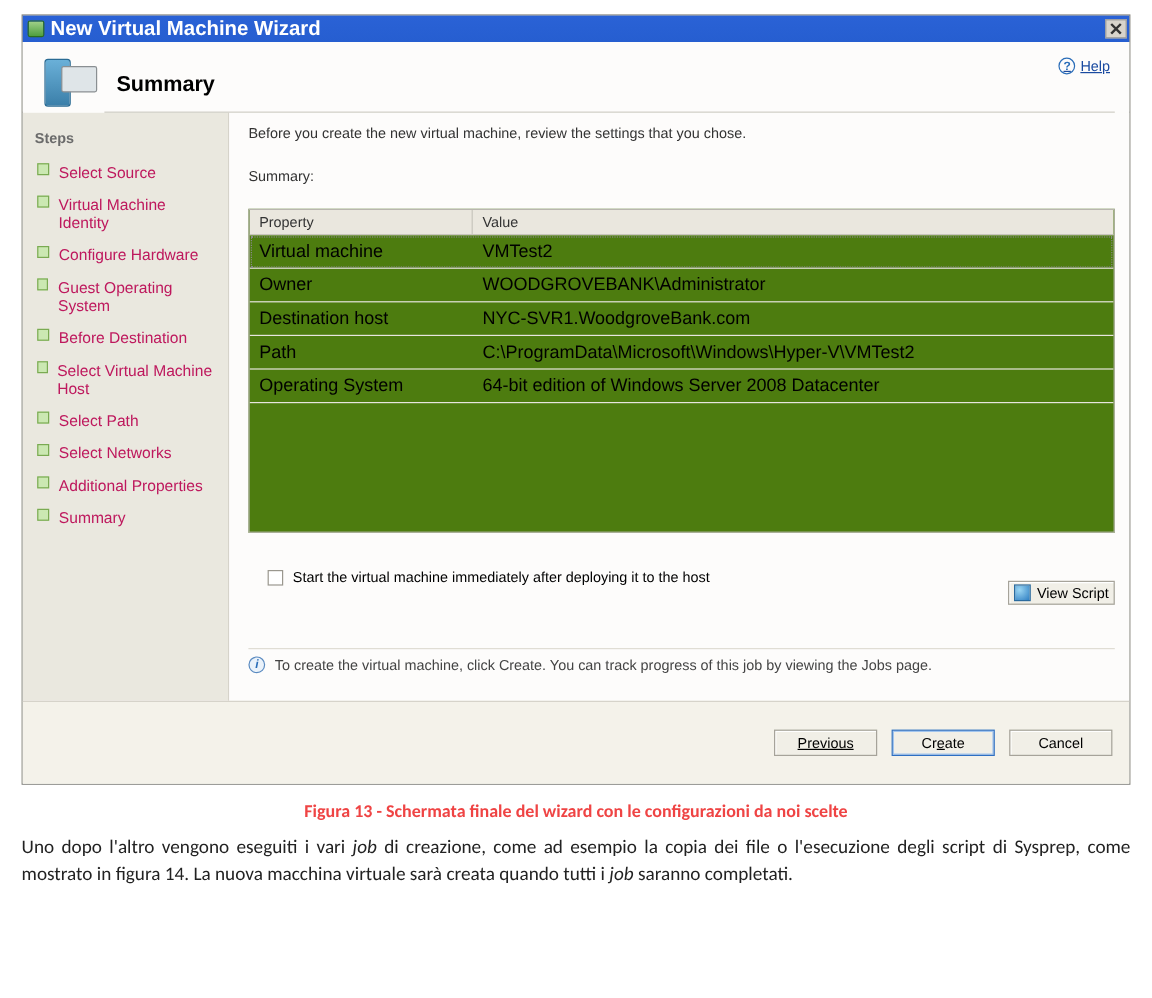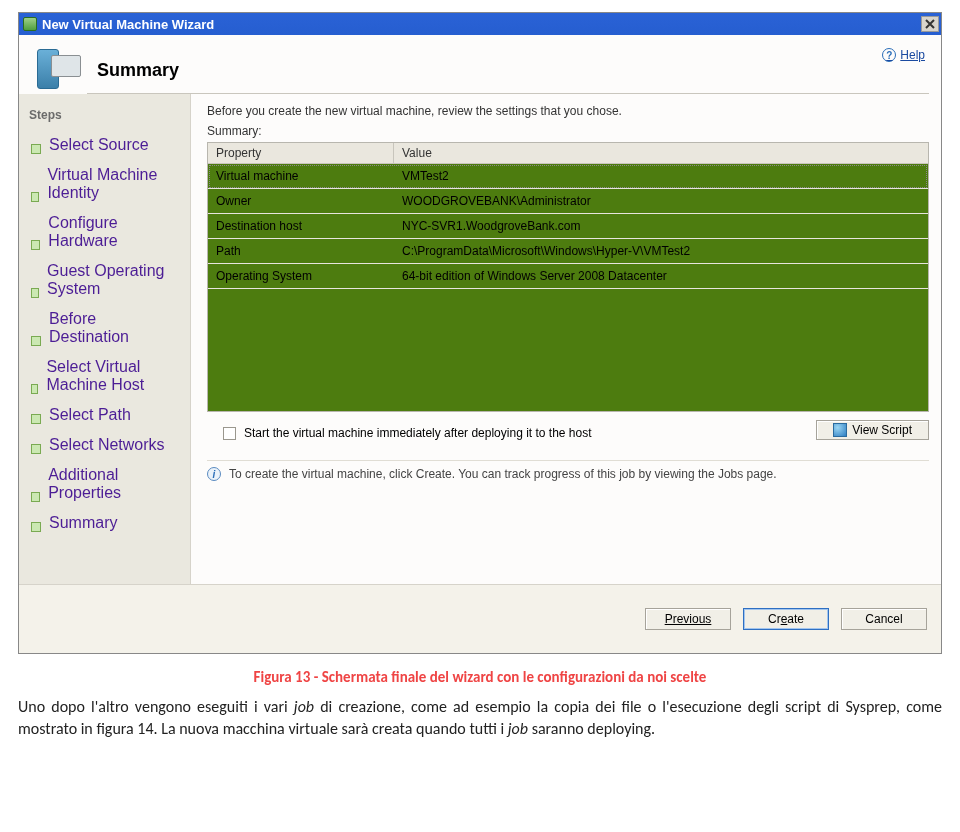--- a/index.html
+++ b/index.html
@@ -20,21 +20,21 @@
     box-shadow: inset 1px 1px 0 #fff;
   }
   .titlebar {
     background: linear-gradient(#2a62d6, #265ed0);
     color: #fff;
     height: 22px;
     display: flex;
     align-items: center;
     padding: 0 2px 0 4px;
     font-weight: bold;
-    font-size: 13px;
+    font-size: 17px;
   }
   .titlebar .ticon {
     width: 14px; height: 14px;
     background: linear-gradient(#9fd088, #4f9f3f);
     border: 1px solid #2b6d1e;
     margin-right: 5px;
     border-radius: 2px;
   }
   .titlebar .title-txt { flex: 1; }
   .titlebar .close-btn {
@@ -104,37 +104,37 @@
     background: #eae8df;
     border-right: 1px solid #d6d3ca;
     padding: 8px 8px 8px 10px;
     min-height: 490px;
   }
   .steps-heading {
     font-weight: bold; color: #6b6b6b;
     margin: 6px 0 8px 0;
   }
   .step-item {
-    display: flex; align-items: flex-end; gap: 8px;
+    display: flex; align-items: flex-start; gap: 8px;
     padding: 6px 2px;
-    color: #4c1d95;
-    font-size: 16px;
+    color: #be185d;
+    font-size: 13px;
     cursor: pointer;
   }
   .step-bullet {
     width: 10px; height: 10px;
     border: 1px solid #7aaa52;
     background: #cbe8b2;
     display: inline-block;
   }
   .main-panel {
     flex: 1;
     background: #fdfcfb;
     padding: 10px 12px 6px 16px;
-    display: flex; flex-direction: column;
+    display: flex; flex-direction: column; gap: 16px;
   }
   .intro-text { color: #333; margin-bottom: 6px; }
   .summary-label { color: #333; margin-bottom: 4px; }
   .grid {
     border: 1px solid #b8b6ae;
     background: #4d7c0f;
     flex: 0 0 auto;
     height: 270px;
     overflow: hidden;
   }
@@ -146,40 +146,40 @@
   }
   .gh-cell {
     padding: 3px 8px;
     border-right: 1px solid #c8c5bc;
   }
   .col-prop { width: 186px; }
   .col-val { flex: 1; border-right: none; }
   .grid-row {
     display: flex;
     border-bottom: 1px solid #e7e5dd;
-    font-size: 12px;
+    font-size: 15px;
   }
   .gr-cell { padding: 5px 8px; }
   .gr-prop { width: 186px; }
   .gr-val { flex: 1; }
   .grid-row.first { outline: 1px dotted #8a8a8a; outline-offset: -2px; }
   .checkbox-row {
     margin-top: 14px;
     display: flex; align-items: center; gap: 8px; padding-left: 16px;
   }
   .checkbox-row .fake-cb {
     width: 13px; height: 13px; border: 1px solid #9a978e; background: #fff;
   }
   .view-script-row {
     display: flex; justify-content: flex-end; margin-top: -20px;
   }
   .vs-btn {
     display: flex; align-items: center; gap: 5px;
     background: #f1efe7; border: 1px solid #a6a39a;
-    padding: 2px 16px; cursor: pointer;
+    padding: 2px 4px; cursor: pointer;
     box-shadow: inset 1px 1px 0 #fff;
   }
   .vs-btn .vic {
     width: 14px; height: 14px;
     background: radial-gradient(circle at 30% 30%, #9bd6f3, #2e7ec2);
     border: 1px solid #2b6b9e;
   }
   .info-row {
     margin-top: 20px;
     display: flex; align-items: center; gap: 8px;
@@ -365,15 +365,15 @@
         <div class="btn">
           <span>Cancel</span>
         </div>
       </div>
     </div>
   </div>
 
   <div class="caption-block">Figura 13 - Schermata finale del wizard con le configurazioni da noi scelte</div>
 
   <p class="para">
-    <span>Uno dopo l'altro vengono eseguiti i vari </span><em>job</em><span> di creazione, come ad esempio la copia dei file o l'esecuzione degli script di Sysprep, come mostrato in figura 14. La nuova macchina virtuale sarà creata quando tutti i </span><em>job</em><span> saranno deploying.</span>
+    <span>Uno dopo l'altro vengono eseguiti i vari </span><em>job</em><span> di creazione, come ad esempio la copia dei file o l'esecuzione degli script di Sysprep, come mostrato in figura 14. La nuova macchina virtuale sarà creata quando tutti i </span><em>job</em><span> saranno completati.</span>
   </p>
 </div>
 
 </body></html>

